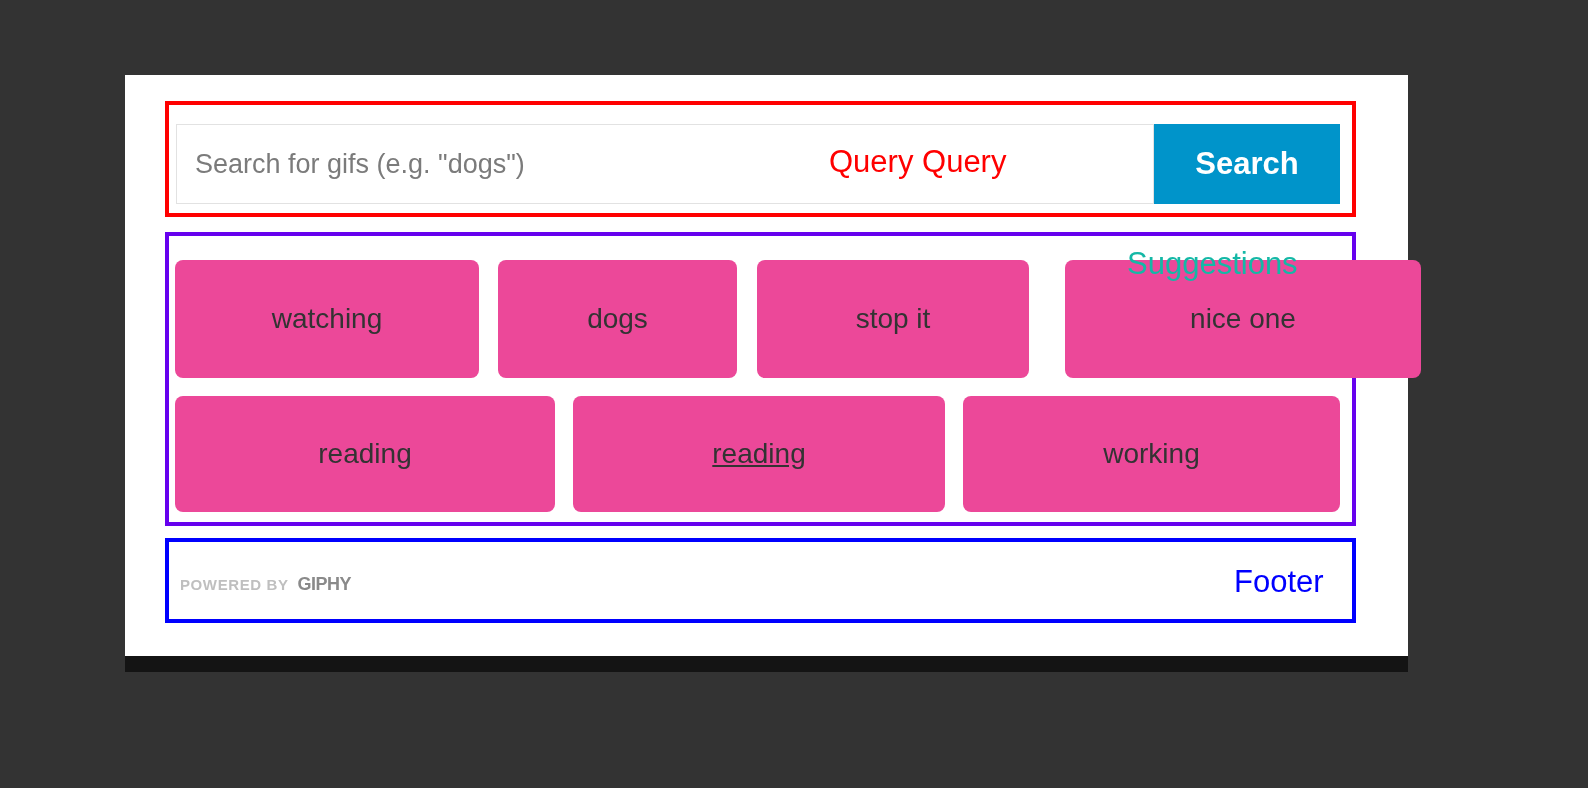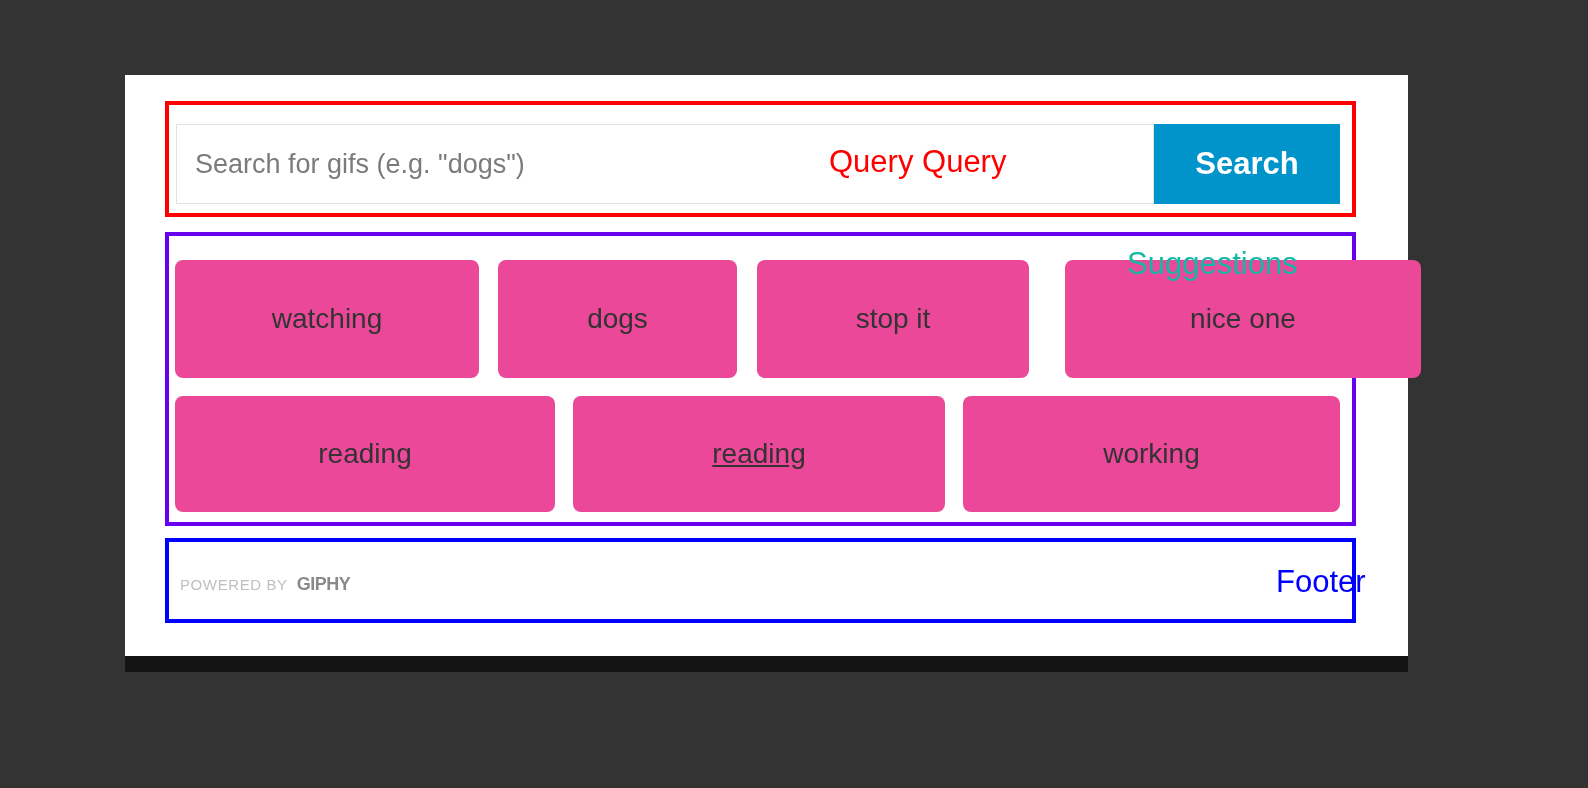--- a/index.html
+++ b/index.html
@@ -76,21 +76,21 @@
 
   
   .region-footer {
     left: 165px;
     top: 538px;
     width: 1191px;
     height: 85px;
     border: 4px solid #0000ff;
   }
   .label-footer {
-    left: 1276px;
+    left: 1234px;
     top: 566px;
     color: #0000ff;
   }
 
   
   .search-form {
     position: absolute;
     left: 176px;
     top: 124px;
     width: 1164px;
@@ -160,21 +160,21 @@
     position: absolute;
     left: 180px;
     top: 574px;
     display: flex;
     align-items: baseline;
     gap: 9px;
     user-select: none;
   }
   .giphy-powered {
     font-size: 15px;
-    font-weight: normal;
+    font-weight: bold;
     letter-spacing: 0.6px;
     color: #bfbfbf;
   }
   .giphy-wordmark {
     font-size: 18px;
     font-weight: bold;
     letter-spacing: -0.5px;
     color: #8a8a8a;
   }
 </style>

